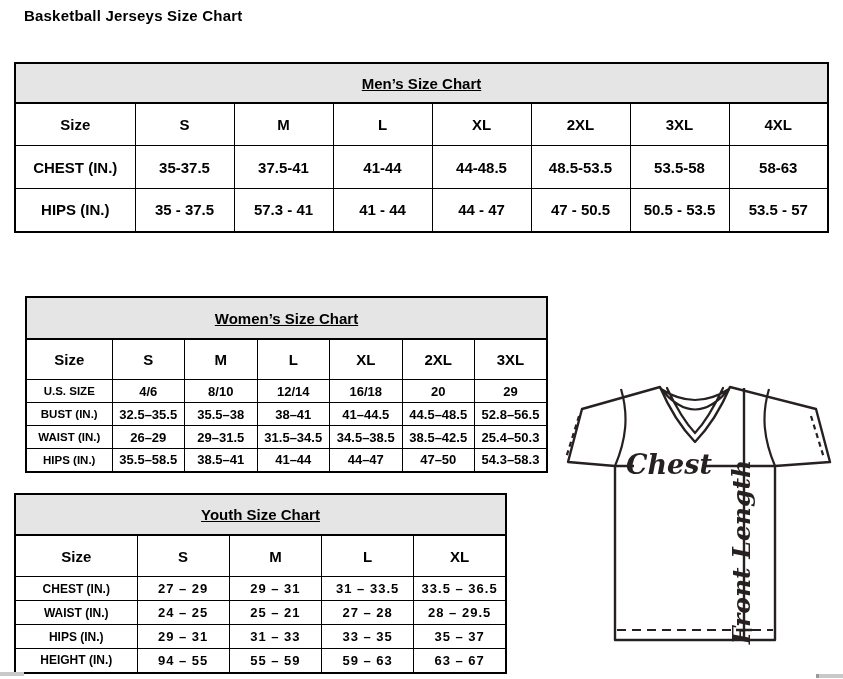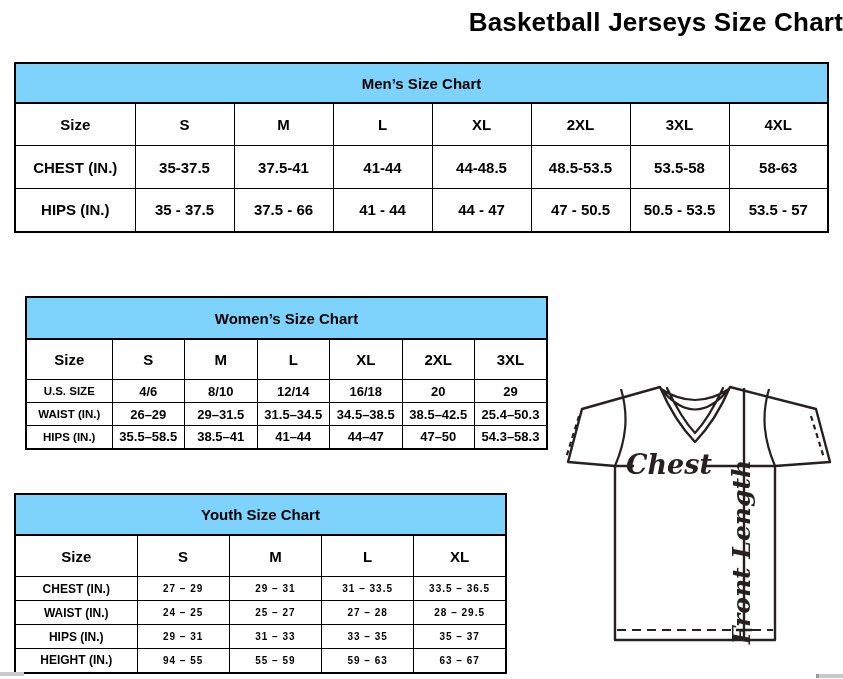--- a/index.html
+++ b/index.html
@@ -6,37 +6,39 @@
   html, body {
     width: 843px; height: 679px;
     background: #ffffff;
     font-family: "Liberation Sans", sans-serif;
     position: relative;
     overflow: hidden;
   }
   .page-title {
     position: absolute;
     top: 7px; left: 0; width: 843px;
-    text-align: right;
-    font-size: 26px;
+    text-align: left;
+    font-size: 15px;
     font-weight: bold;
     color: #000;
     letter-spacing: 0.2px;
+    padding-left: 24px;
   }
   .chart { position: absolute; }
   .band {
     display: flex;
     align-items: center;
     justify-content: center;
-    background: #7dd3fc;
+    background: #e5e5e5;
     border: 2px solid #000;
     border-bottom: 1px solid #000;
     font-weight: bold;
     font-size: 15px;
     color: #000;
+    text-decoration: underline;
   }
   table {
     width: 100%;
     table-layout: fixed;
     border-collapse: collapse;
     border: 2px solid #000;
     border-top: none;
   }
   th, td {
     border: 1px solid #000;
@@ -62,21 +64,21 @@
   .womens-table tbody th { font-size: 11.5px; margin-top: 36px; }
   .womens-table tbody td { font-size: 13px; }
   .womens-table col.label-col { width: 86px; }
   
   .youth-chart { left: 14px; top: 493px; width: 493px; }
   .youth-chart .band { height: 42px; }
   .youth-table thead tr { height: 41px; }
   .youth-table tbody tr { height: 24px; }
   .youth-table thead th { font-size: 15px; }
   .youth-table tbody th { font-size: 12px; }
-  .youth-table tbody td { font-size: 10px; letter-spacing: 1px; margin-left: 48px; }
+  .youth-table tbody td { font-size: 13px; letter-spacing: 1px; margin-left: 48px; }
   .youth-table col.label-col { width: 122px; }
   
   .jersey-diagram {
     position: absolute;
     left: 558px; top: 374px;
     width: 282px; height: 276px;
   }
   .jersey-diagram svg { display: block; }
   .measure-label {
     font-family: "DejaVu Serif", serif;
@@ -130,21 +132,21 @@
           <td>37.5-41</td>
           <td>41-44</td>
           <td>44-48.5</td>
           <td>48.5-53.5</td>
           <td>53.5-58</td>
           <td>58-63</td>
         </tr>
         <tr>
           <th>HIPS (IN.)</th>
           <td>35 - 37.5</td>
-          <td>37.5 - 66</td>
+          <td>57.3 - 41</td>
           <td>41 - 44</td>
           <td>44 - 47</td>
           <td>47 - 50.5</td>
           <td>50.5 - 53.5</td>
           <td>53.5 - 57</td>
         </tr>
       </tbody>
     </table>
 </section>
 
@@ -175,20 +177,29 @@
         <tr>
           <th>U.S. SIZE</th>
           <td>4/6</td>
           <td>8/10</td>
           <td>12/14</td>
           <td>16/18</td>
           <td>20</td>
           <td>29</td>
         </tr>
         <tr>
+          <th>BUST (IN.)</th>
+          <td>32.5–35.5</td>
+          <td>35.5–38</td>
+          <td>38–41</td>
+          <td>41–44.5</td>
+          <td>44.5–48.5</td>
+          <td>52.8–56.5</td>
+        </tr>
+        <tr>
           <th>WAIST (IN.)</th>
           <td>26–29</td>
           <td>29–31.5</td>
           <td>31.5–34.5</td>
           <td>34.5–38.5</td>
           <td>38.5–42.5</td>
           <td>25.4–50.3</td>
         </tr>
         <tr>
           <th>HIPS (IN.)</th>
@@ -226,21 +237,21 @@
         <tr>
           <th>CHEST (IN.)</th>
           <td>27 – 29</td>
           <td>29 – 31</td>
           <td>31 – 33.5</td>
           <td>33.5 – 36.5</td>
         </tr>
         <tr>
           <th>WAIST (IN.)</th>
           <td>24 – 25</td>
-          <td>25 – 27</td>
+          <td>25 – 21</td>
           <td>27 – 28</td>
           <td>28 – 29.5</td>
         </tr>
         <tr>
           <th>HIPS (IN.)</th>
           <td>29 – 31</td>
           <td>31 – 33</td>
           <td>33 – 35</td>
           <td>35 – 37</td>
         </tr>

